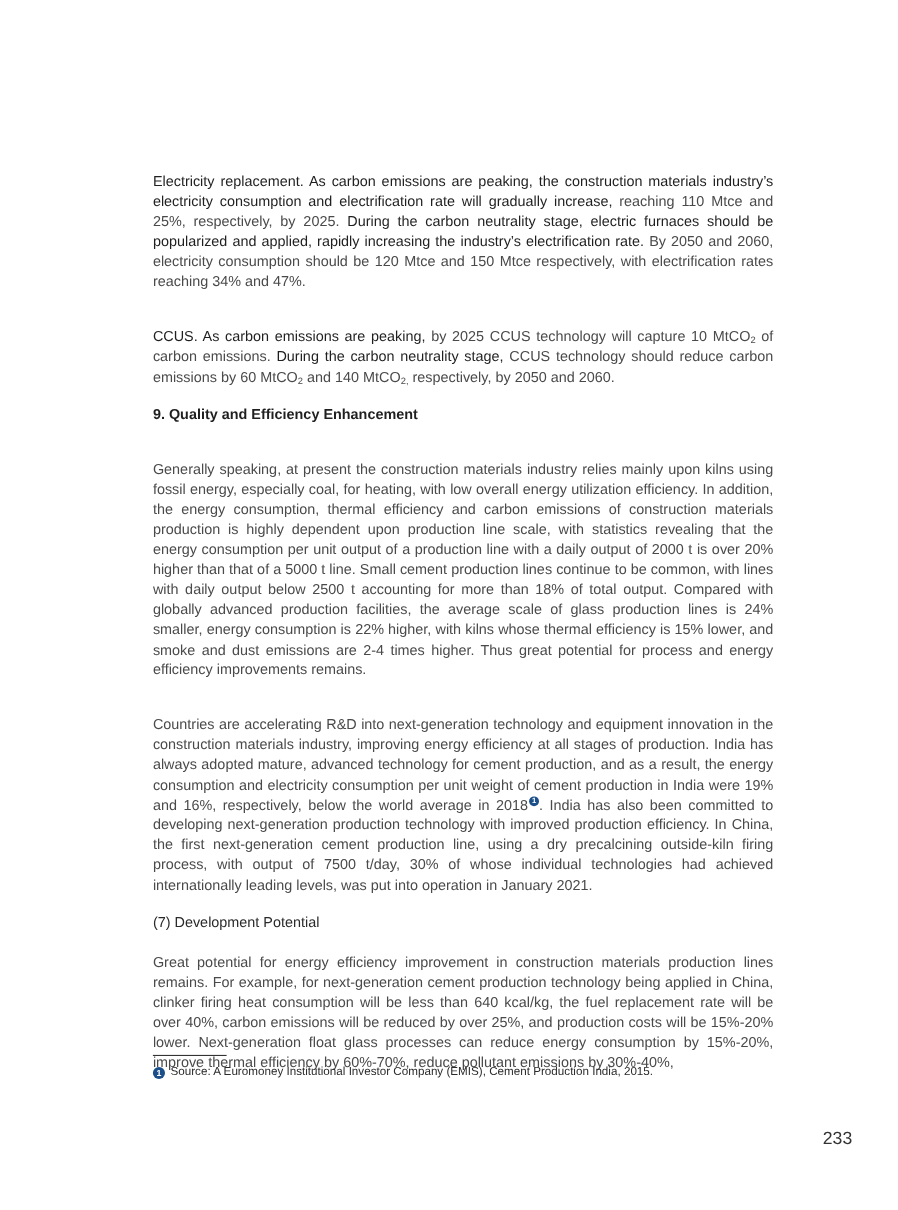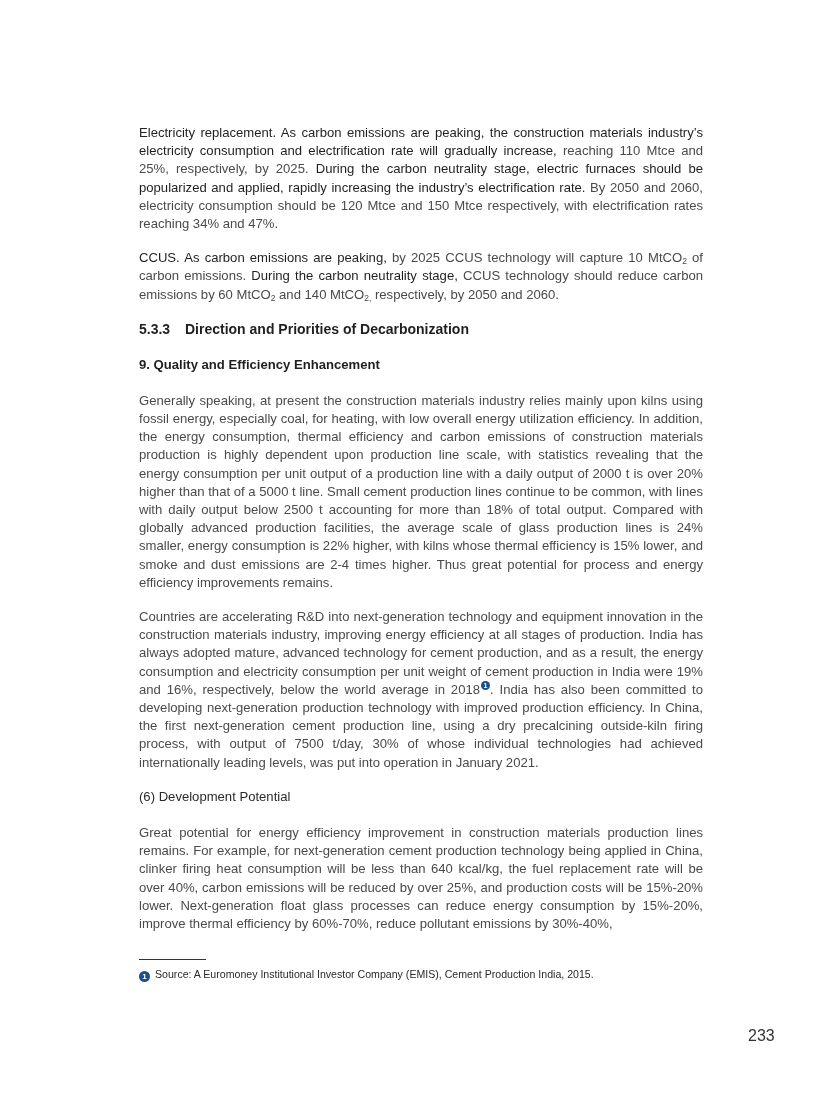--- a/index.html
+++ b/index.html
@@ -2,21 +2,21 @@
 <html><head>
 <meta charset="utf-8">
 <style>
   html, body { margin: 0; padding: 0; background: #ffffff; }
   body { width: 816px; height: 1100px; position: relative; overflow: hidden;
          font-family: "Liberation Sans", sans-serif; color: #3a3a3a; }
   .page { position: absolute; left: 139px; top: 124px; width: 564px; }
   p { margin: 0; font-size: 13.1px; line-height: 18.2px; text-align: justify; }
   .dark { color: #1f1f1f; }
   .light { color: #4a4a4a; }
-  .para { margin-bottom: 16px; }
+  .para { margin-bottom: 16px; margin-top: 32px; }
   h3 { margin: 0 0 18px 0; font-size: 14px; font-weight: bold; color: #1f1f1f; line-height: 18px; }
   h3 .num { display: inline-block; width: 46px; }
   h4 { margin: 0 0 18px 0; font-size: 13.1px; font-weight: bold; color: #1f1f1f; line-height: 18px; }
   .sub-heading { margin: 0 0 18px 0; font-size: 13.1px; color: #2a2a2a; line-height: 18px; }
   sub { font-size: 8.5px; vertical-align: -2px; line-height: 0; }
   .fn-marker { display: inline-block; width: 9px; height: 9px; border-radius: 50%;
                background: #1a4f8a; color: #fff; font-size: 7px; font-weight: bold;
                line-height: 9px; text-align: center; vertical-align: 6px; margin-left: 1px; }
   .footnote-rule { position: absolute; left: 139px; top: 959px; width: 67px; height: 1px; background: #333; }
   .footnote { position: absolute; left: 139px; top: 967px; font-size: 10.6px; color: #2a2a2a; line-height: 14px; }
@@ -31,33 +31,30 @@
 <div class="page">
 
   <p class="para">
     <span class="dark">Electricity replacement. As carbon emissions are peaking, the construction materials industry’s electricity consumption and electrification rate will gradually increase,</span><span class="light"> reaching 110 Mtce and 25%, respectively, by 2025.</span><span class="dark"> During the carbon neutrality stage, electric furnaces should be popularized and applied, rapidly increasing the industry’s electrification rate.</span><span class="light"> By 2050 and 2060, electricity consumption should be 120 Mtce and 150 Mtce respectively, with electrification rates reaching 34% and 47%.</span>
   </p>
 
   <p class="para">
     <span class="dark">CCUS. As carbon emissions are peaking,</span><span class="light"> by 2025 CCUS technology will capture 10 MtCO</span><sub class="light">2</sub><span class="light"> of carbon emissions.</span><span class="dark"> During the carbon neutrality stage,</span><span class="light"> CCUS technology should reduce carbon emissions by 60 MtCO</span><sub class="light">2</sub><span class="light"> and 140 MtCO</span><sub class="light">2,</sub><span class="light"> respectively, by 2050 and 2060.</span>
   </p>
 
-  <h3>
-    <span class="num">5.3.3</span><span>Direction and Priorities of Decarbonization</span>
-  </h3>
 
   <h4>9. Quality and Efficiency Enhancement</h4>
 
   <p class="para light">Generally speaking, at present the construction materials industry relies mainly upon kilns using fossil energy, especially coal, for heating, with low overall energy utilization efficiency. In addition, the energy consumption, thermal efficiency and carbon emissions of construction materials production is highly dependent upon production line scale, with statistics revealing that the energy consumption per unit output of a production line with a daily output of 2000 t is over 20% higher than that of a 5000 t line. Small cement production lines continue to be common, with lines with daily output below 2500 t accounting for more than 18% of total output. Compared with globally advanced production facilities, the average scale of glass production lines is 24% smaller, energy consumption is 22% higher, with kilns whose thermal efficiency is 15% lower, and smoke and dust emissions are 2-4 times higher. Thus great potential for process and energy efficiency improvements remains.</p>
 
   <p class="para light">
     <span>Countries are accelerating R&amp;D into next-generation technology and equipment innovation in the construction materials industry, improving energy efficiency at all stages of production. India has always adopted mature, advanced technology for cement production, and as a result, the energy consumption and electricity consumption per unit weight of cement production in India were 19% and 16%, respectively, below the world average in 2018</span><span class="fn-marker">1</span><span>. India has also been committed to developing next-generation production technology with improved production efficiency. In China, the first next-generation cement production line, using a dry precalcining outside-kiln firing process, with output of 7500 t/day, 30% of whose individual technologies had achieved internationally leading levels, was put into operation in January 2021.</span>
   </p>
 
-  <div class="sub-heading">(6) Development Potential</div>
+  <div class="sub-heading">(7) Development Potential</div>
 
   <p class="light">Great potential for energy efficiency improvement in construction materials production lines remains. For example, for next-generation cement production technology being applied in China, clinker firing heat consumption will be less than 640 kcal/kg, the fuel replacement rate will be over 40%, carbon emissions will be reduced by over 25%, and production costs will be 15%-20% lower. Next-generation float glass processes can reduce energy consumption by 15%-20%, improve thermal efficiency by 60%-70%, reduce pollutant emissions by 30%-40%,</p>
 </div>
 
 <div class="footnote-rule"></div>
 <div class="footnote">
   <span class="fn-circle">1</span><span>Source: A Euromoney Institutional Investor Company (EMIS), Cement Production India, 2015.</span>
 </div>
 
 <div class="page-number">233</div>

